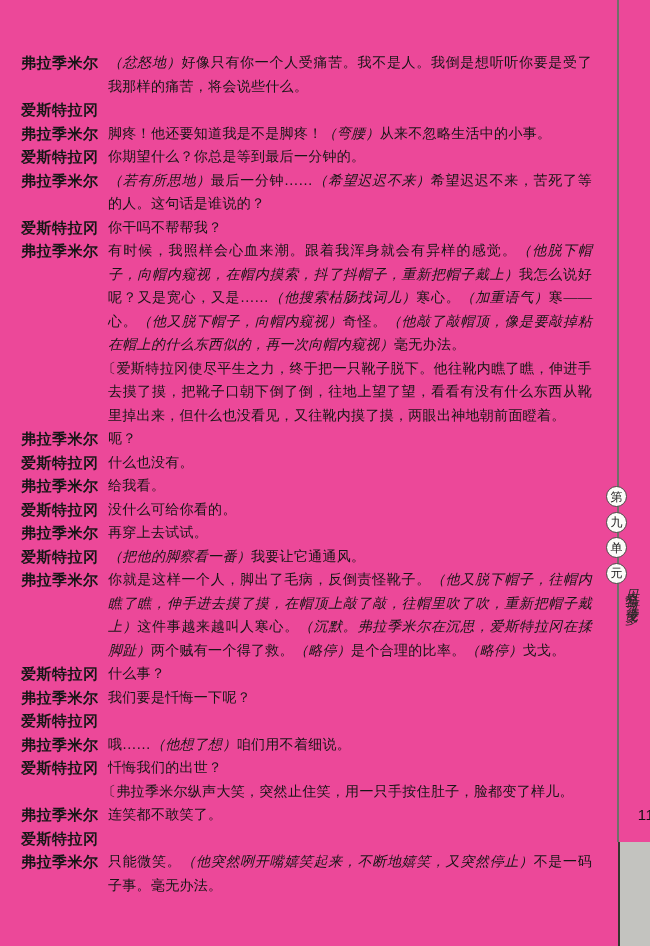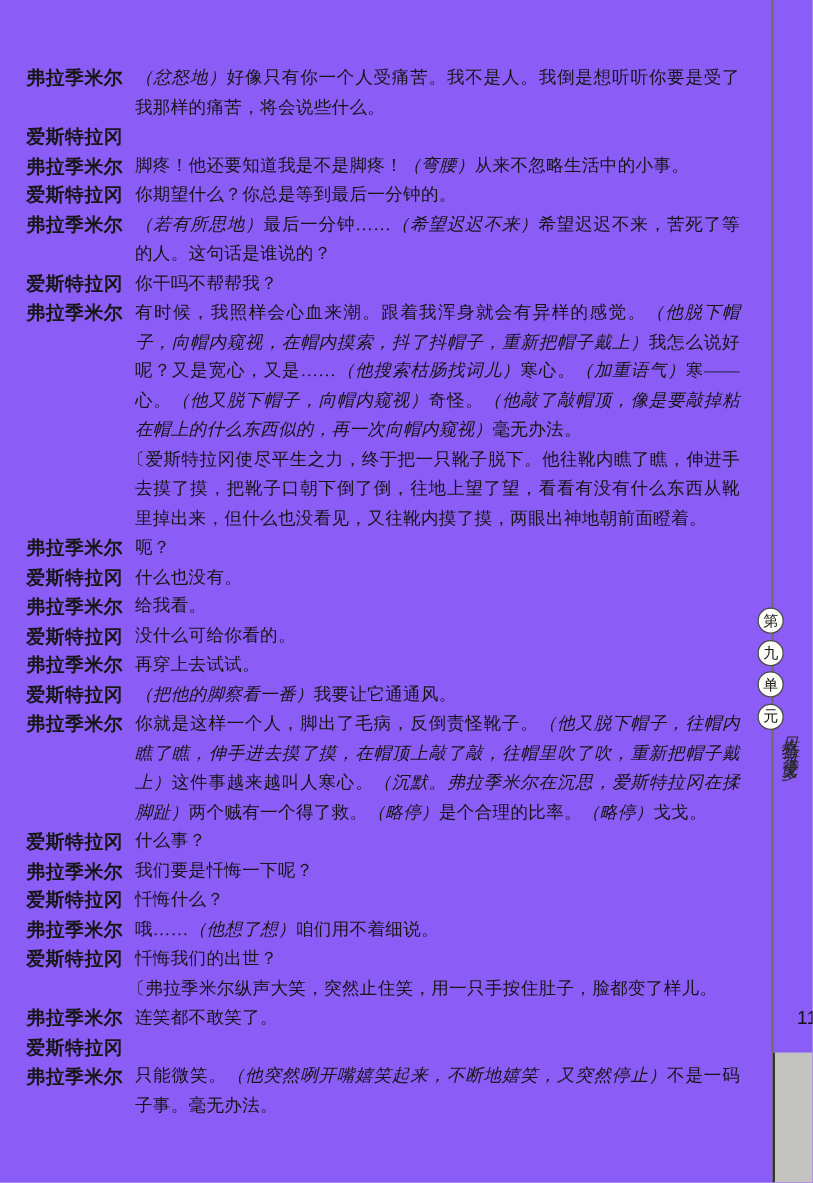--- a/index.html
+++ b/index.html
@@ -1,19 +1,19 @@
 <!DOCTYPE html>
 <html><head>
 <meta charset="utf-8">
 <style>
   * { margin:0; padding:0; box-sizing:border-box; }
   html,body { width:650px; height:946px; }
   .page {
     position:relative; width:650px; height:946px;
-    background:#8b5cf6; color:#161616; overflow:hidden;
+    background:#ec4899; color:#161616; overflow:hidden;
     font-family:"Liberation Serif", serif;
   }
   .dialogue-area { position:absolute; left:21px; top:51px; width:572px; }
   .row { display:flex; align-items:flex-start; }
   .speaker {
     flex:0 0 87px; width:87px;
     font-family:"Liberation Sans", sans-serif; font-weight:bold;
     font-size:15px; line-height:23.5px; letter-spacing:0.5px; white-space:nowrap;
   }
   .dtext {
@@ -135,21 +135,20 @@
     <div class="dtext">什么事？</div>
   </div>
 
   <div class="row">
     <div class="speaker">弗拉季米尔</div>
     <div class="dtext">我们要是忏悔一下呢？</div>
   </div>
 
   <div class="row">
     <div class="speaker">爱斯特拉冈</div>
-    <div class="dtext">忏悔什么？</div>
   </div>
 
   <div class="row">
     <div class="speaker">弗拉季米尔</div>
     <div class="dtext">哦……<span class="paren">（他想了想）</span>咱们用不着细说。</div>
   </div>
 
   <div class="row">
     <div class="speaker">爱斯特拉冈</div>
     <div class="dtext">忏悔我们的出世？</div>

